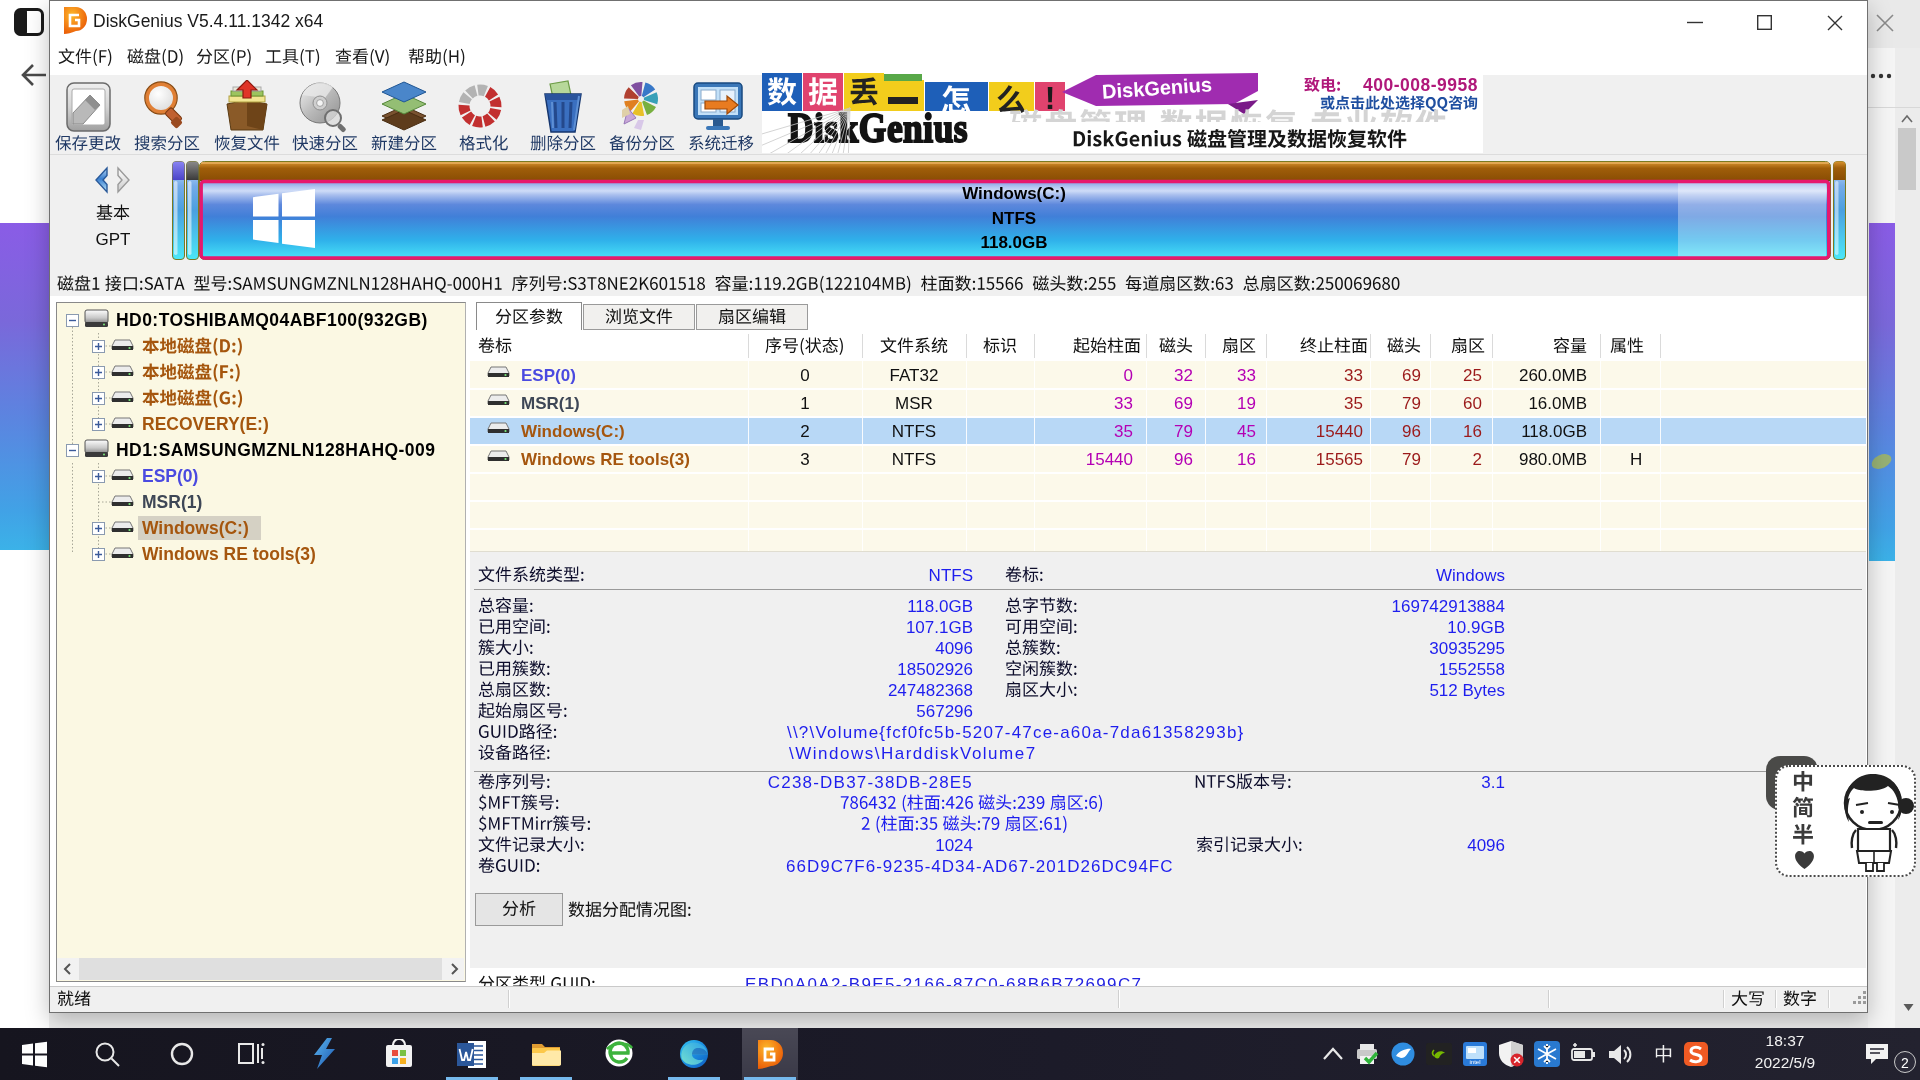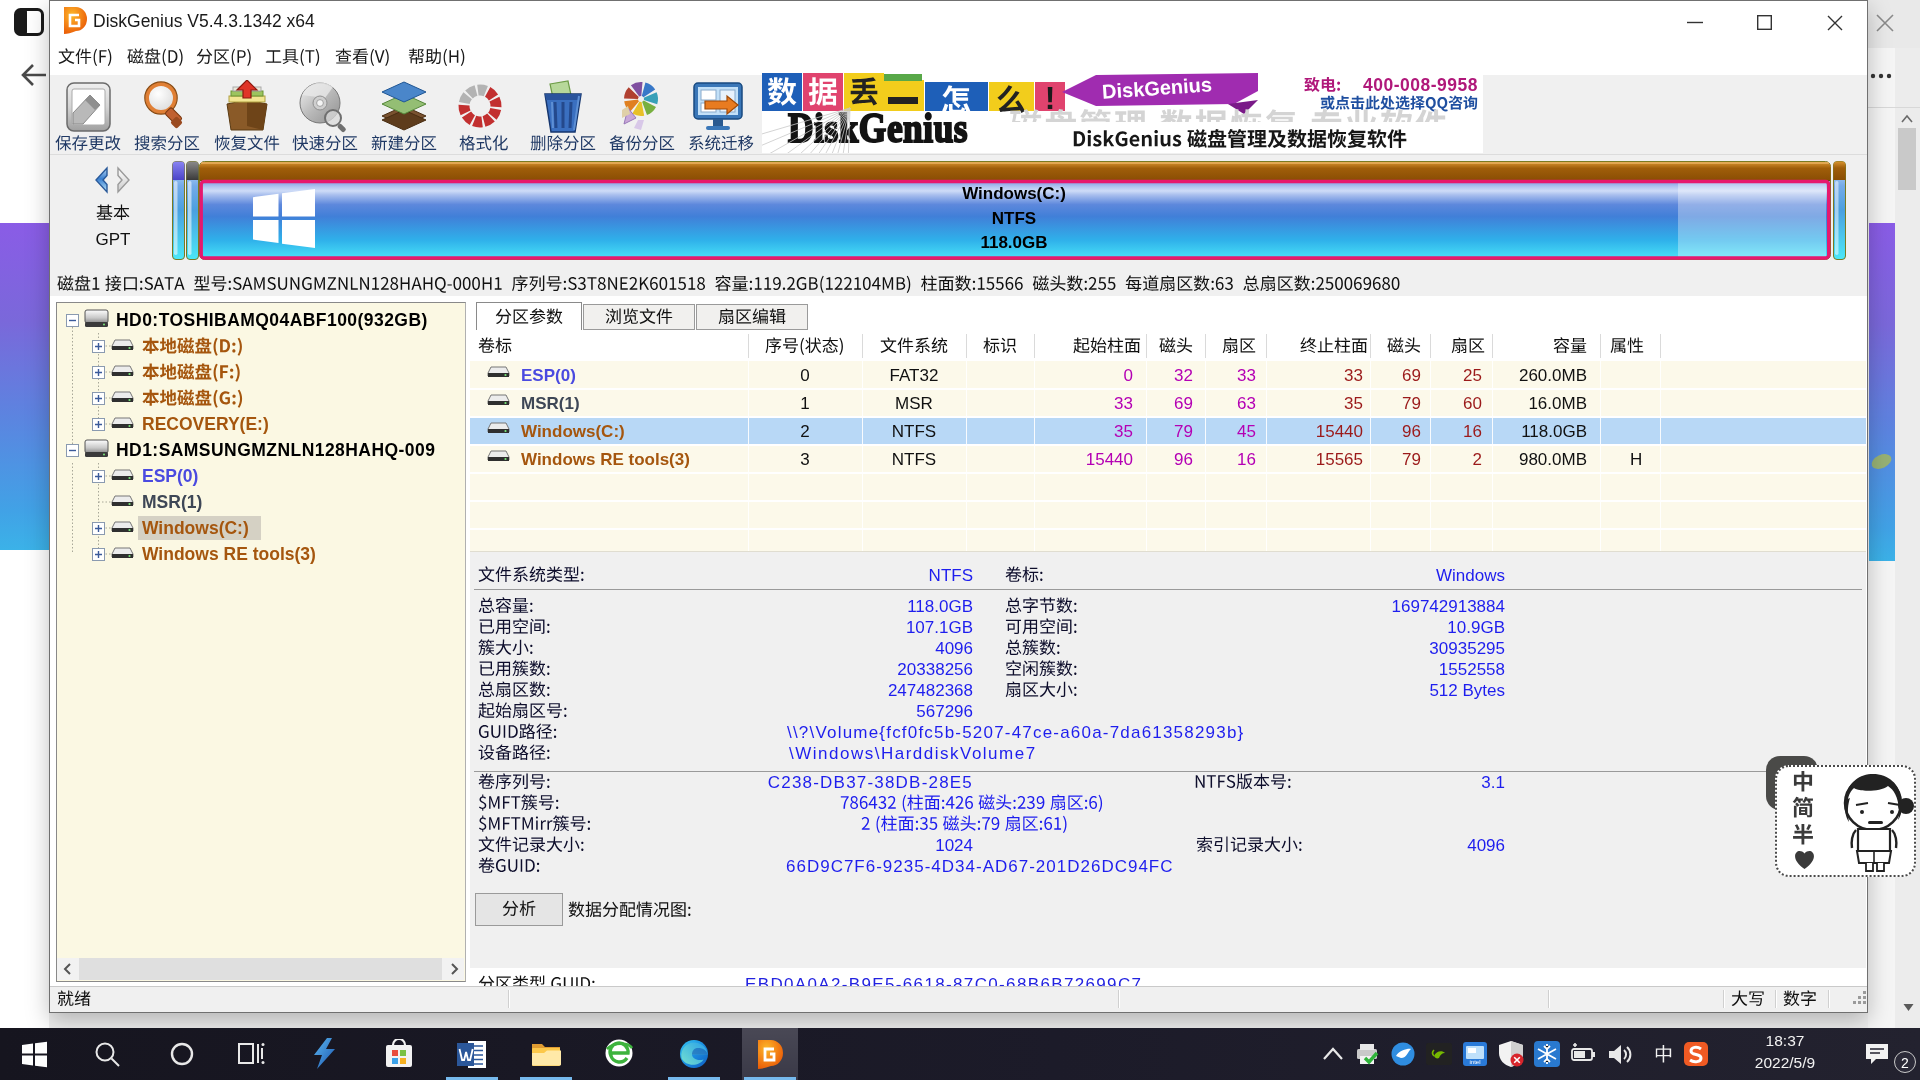--- a/index.html
+++ b/index.html
@@ -227,21 +227,21 @@
       <defs>
       <radialGradient id="dgi" cx="35%" cy="30%" r="80%">
         <stop offset="0" stop-color="#fcb92c"></stop>
         <stop offset="0.45" stop-color="#f58a19"></stop>
         <stop offset="1" stop-color="#e85504"></stop>
       </radialGradient>
     </defs>
       <path d="M2,0 h12 a11,12 0 0 1 0,24 q-7,3 -12,3 z" fill="url(#dgi)"></path>
       <path d="M17,8 h-9 v11 h9 v-6 h-4" stroke="#fff" stroke-width="2.6" fill="none"></path>
     </svg>
-<div style="position:absolute;left:93.0px;top:11.2px;font:400 17.5px &quot;Liberation Sans&quot;,sans-serif;color:#1a1a1a;white-space:nowrap;line-height:20.1px;">DiskGenius V5.4.3.1342 x64</div>
+<div style="position:absolute;left:93.0px;top:11.2px;font:400 17.5px &quot;Liberation Sans&quot;,sans-serif;color:#1a1a1a;white-space:nowrap;line-height:20.1px;">DiskGenius V5.4.11.1342 x64</div>
 <svg class="abs" style="left:1687px;top:21px" width="16" height="3" viewBox="0 0 16 3">
     <path d="M0,1.5 H16" stroke="#333" stroke-width="1.4"></path>
   </svg>
 <svg class="abs" style="left:1757px;top:15px" width="15" height="15" viewBox="0 0 15 15">
     <rect x="0.7" y="0.7" width="13.6" height="13.6" fill="none" stroke="#333" stroke-width="1.4"></rect>
   </svg>
 <svg class="abs" style="left:1827px;top:15px" width="16" height="16" viewBox="0 0 16 16">
     <path d="M1,1 L15,15 M15,1 L1,15" stroke="#333" stroke-width="1.4"></path>
   </svg>
 <svg width="54.9" height="25.2" viewBox="0 0 403.5 185.0" style="position:absolute;left:58.0px;top:43.3px;overflow:visible">
@@ -1123,21 +1123,21 @@
 <svg class="abs" style="left:487px;top:394px" width="23" height="14" viewBox="0 0 23 14">
     <path d="M4,1 L19,1 L22,7 L22,10 L1,10 L1,7 Z" fill="#ececec" stroke="#777"></path>
     <path d="M1,7 L22,7 L22,11 L1,11 Z" fill="#2f2f2f"></path>
     <circle cx="18.5" cy="9" r="1.1" fill="#7ae87a"></circle>
   </svg>
 <div style="position:absolute;left:521.0px;top:393.6px;font:700 17.0px &quot;Liberation Sans&quot;,sans-serif;color:#3e4756;white-space:nowrap;line-height:19.5px;">MSR(1)</div>
 <div style="position:absolute;left:805.0px;transform:translateX(-50%);top:393.6px;font:400 17.0px &quot;Liberation Sans&quot;,sans-serif;color:#111;white-space:nowrap;line-height:19.5px;">1</div>
 <div style="position:absolute;left:914.0px;transform:translateX(-50%);top:393.6px;font:400 17.0px &quot;Liberation Sans&quot;,sans-serif;color:#111;white-space:nowrap;line-height:19.5px;">MSR</div>
 <div style="position:absolute;right:787.0px;top:393.6px;font:400 17.0px &quot;Liberation Sans&quot;,sans-serif;color:#b400b4;white-space:nowrap;line-height:19.5px;">33</div>
 <div style="position:absolute;right:727.0px;top:393.6px;font:400 17.0px &quot;Liberation Sans&quot;,sans-serif;color:#b400b4;white-space:nowrap;line-height:19.5px;">69</div>
-<div style="position:absolute;right:664.0px;top:393.6px;font:400 17.0px &quot;Liberation Sans&quot;,sans-serif;color:#b400b4;white-space:nowrap;line-height:19.5px;">63</div>
+<div style="position:absolute;right:664.0px;top:393.6px;font:400 17.0px &quot;Liberation Sans&quot;,sans-serif;color:#b400b4;white-space:nowrap;line-height:19.5px;">19</div>
 <div style="position:absolute;right:557.0px;top:393.6px;font:400 17.0px &quot;Liberation Sans&quot;,sans-serif;color:#9b1a1a;white-space:nowrap;line-height:19.5px;">35</div>
 <div style="position:absolute;right:499.0px;top:393.6px;font:400 17.0px &quot;Liberation Sans&quot;,sans-serif;color:#9b1a1a;white-space:nowrap;line-height:19.5px;">79</div>
 <div style="position:absolute;right:438.0px;top:393.6px;font:400 17.0px &quot;Liberation Sans&quot;,sans-serif;color:#9b1a1a;white-space:nowrap;line-height:19.5px;">60</div>
 <div style="position:absolute;right:333.0px;top:393.6px;font:400 17.0px &quot;Liberation Sans&quot;,sans-serif;color:#111;white-space:nowrap;line-height:19.5px;">16.0MB</div>
 <svg class="abs" style="left:487px;top:422px" width="23" height="14" viewBox="0 0 23 14">
     <path d="M4,1 L19,1 L22,7 L22,10 L1,10 L1,7 Z" fill="#ececec" stroke="#777"></path>
     <path d="M1,7 L22,7 L22,11 L1,11 Z" fill="#2f2f2f"></path>
     <circle cx="18.5" cy="9" r="1.1" fill="#7ae87a"></circle>
   </svg>
 <div style="position:absolute;left:521.0px;top:421.6px;font:700 17.0px &quot;Liberation Sans&quot;,sans-serif;color:#a5560e;white-space:nowrap;line-height:19.5px;">Windows(C:)</div>
@@ -1248,21 +1248,21 @@
 <div style="position:absolute;right:415.0px;top:638.6px;font:400 17.0px &quot;Liberation Sans&quot;,sans-serif;color:#1e1eee;white-space:nowrap;line-height:19.5px;">30935295</div>
 <svg width="72.7" height="25.2" viewBox="0 0 534.8 185.0" style="position:absolute;left:478.0px;top:655.3px;overflow:visible">
     <g fill="#0e0e2c" transform="translate(0,145) scale(1,-1)">
       <use href="#g146" x="0"></use>
       <use href="#g147" x="125"></use>
       <use href="#g151" x="250"></use>
       <use href="#g116" x="375"></use>
       <use href="#g85" x="500"></use>
     </g>
   </svg>
-<div style="position:absolute;right:947.0px;top:659.6px;font:400 17.0px &quot;Liberation Sans&quot;,sans-serif;color:#1e1eee;white-space:nowrap;line-height:19.5px;">20338256</div>
+<div style="position:absolute;right:947.0px;top:659.6px;font:400 17.0px &quot;Liberation Sans&quot;,sans-serif;color:#1e1eee;white-space:nowrap;line-height:19.5px;">18502926</div>
 <svg width="72.7" height="25.2" viewBox="0 0 534.8 185.0" style="position:absolute;left:1005.0px;top:655.3px;overflow:visible">
     <g fill="#0e0e2c" transform="translate(0,145) scale(1,-1)">
       <use href="#g148" x="0"></use>
       <use href="#g154" x="125"></use>
       <use href="#g151" x="250"></use>
       <use href="#g116" x="375"></use>
       <use href="#g85" x="500"></use>
     </g>
   </svg>
 <div style="position:absolute;right:415.0px;top:659.6px;font:400 17.0px &quot;Liberation Sans&quot;,sans-serif;color:#1e1eee;white-space:nowrap;line-height:19.5px;">1552558</div>
@@ -1480,21 +1480,21 @@
         <use href="#g9" x="125"></use>
         <use href="#g143" x="250"></use>
         <use href="#g88" x="375"></use>
         <use href="#g93" x="532"></use>
         <use href="#g91" x="619"></use>
         <use href="#g155" x="709"></use>
         <use href="#g7" x="745"></use>
         <use href="#g85" x="831"></use>
       </g>
     </svg>
-    <div style="position:absolute;left:275.0px;top:6.6px;font:400 17.0px &quot;Liberation Sans&quot;,sans-serif;color:#2222e0;white-space:nowrap;line-height:19.5px;letter-spacing:1.35px;">EBD0A0A2-B9E5-6618-87C0-68B6B72699C7</div>
+    <div style="position:absolute;left:275.0px;top:6.6px;font:400 17.0px &quot;Liberation Sans&quot;,sans-serif;color:#2222e0;white-space:nowrap;line-height:19.5px;letter-spacing:1.35px;">EBD0A0A2-B9E5-2166-87C0-68B6B72699C7</div>
   </div>
 <div style="position:absolute;left:50px;top:986px;width:1817px;height:26px;background:#f0f0f0;"></div>
 <div style="position:absolute;left:50px;top:986px;width:1817px;height:1px;background:#c9c9c9;"></div>
 <svg width="34.0" height="25.2" viewBox="0 0 250.0 185.0" style="position:absolute;left:57.0px;top:985.3px;overflow:visible">
     <g fill="#111" transform="translate(0,145) scale(1,-1)">
       <use href="#g173" x="0"></use>
       <use href="#g174" x="125"></use>
     </g>
   </svg>
 <div style="position:absolute;left:508px;top:990px;width:1px;height:18px;background:#d0d0d0;"></div>

